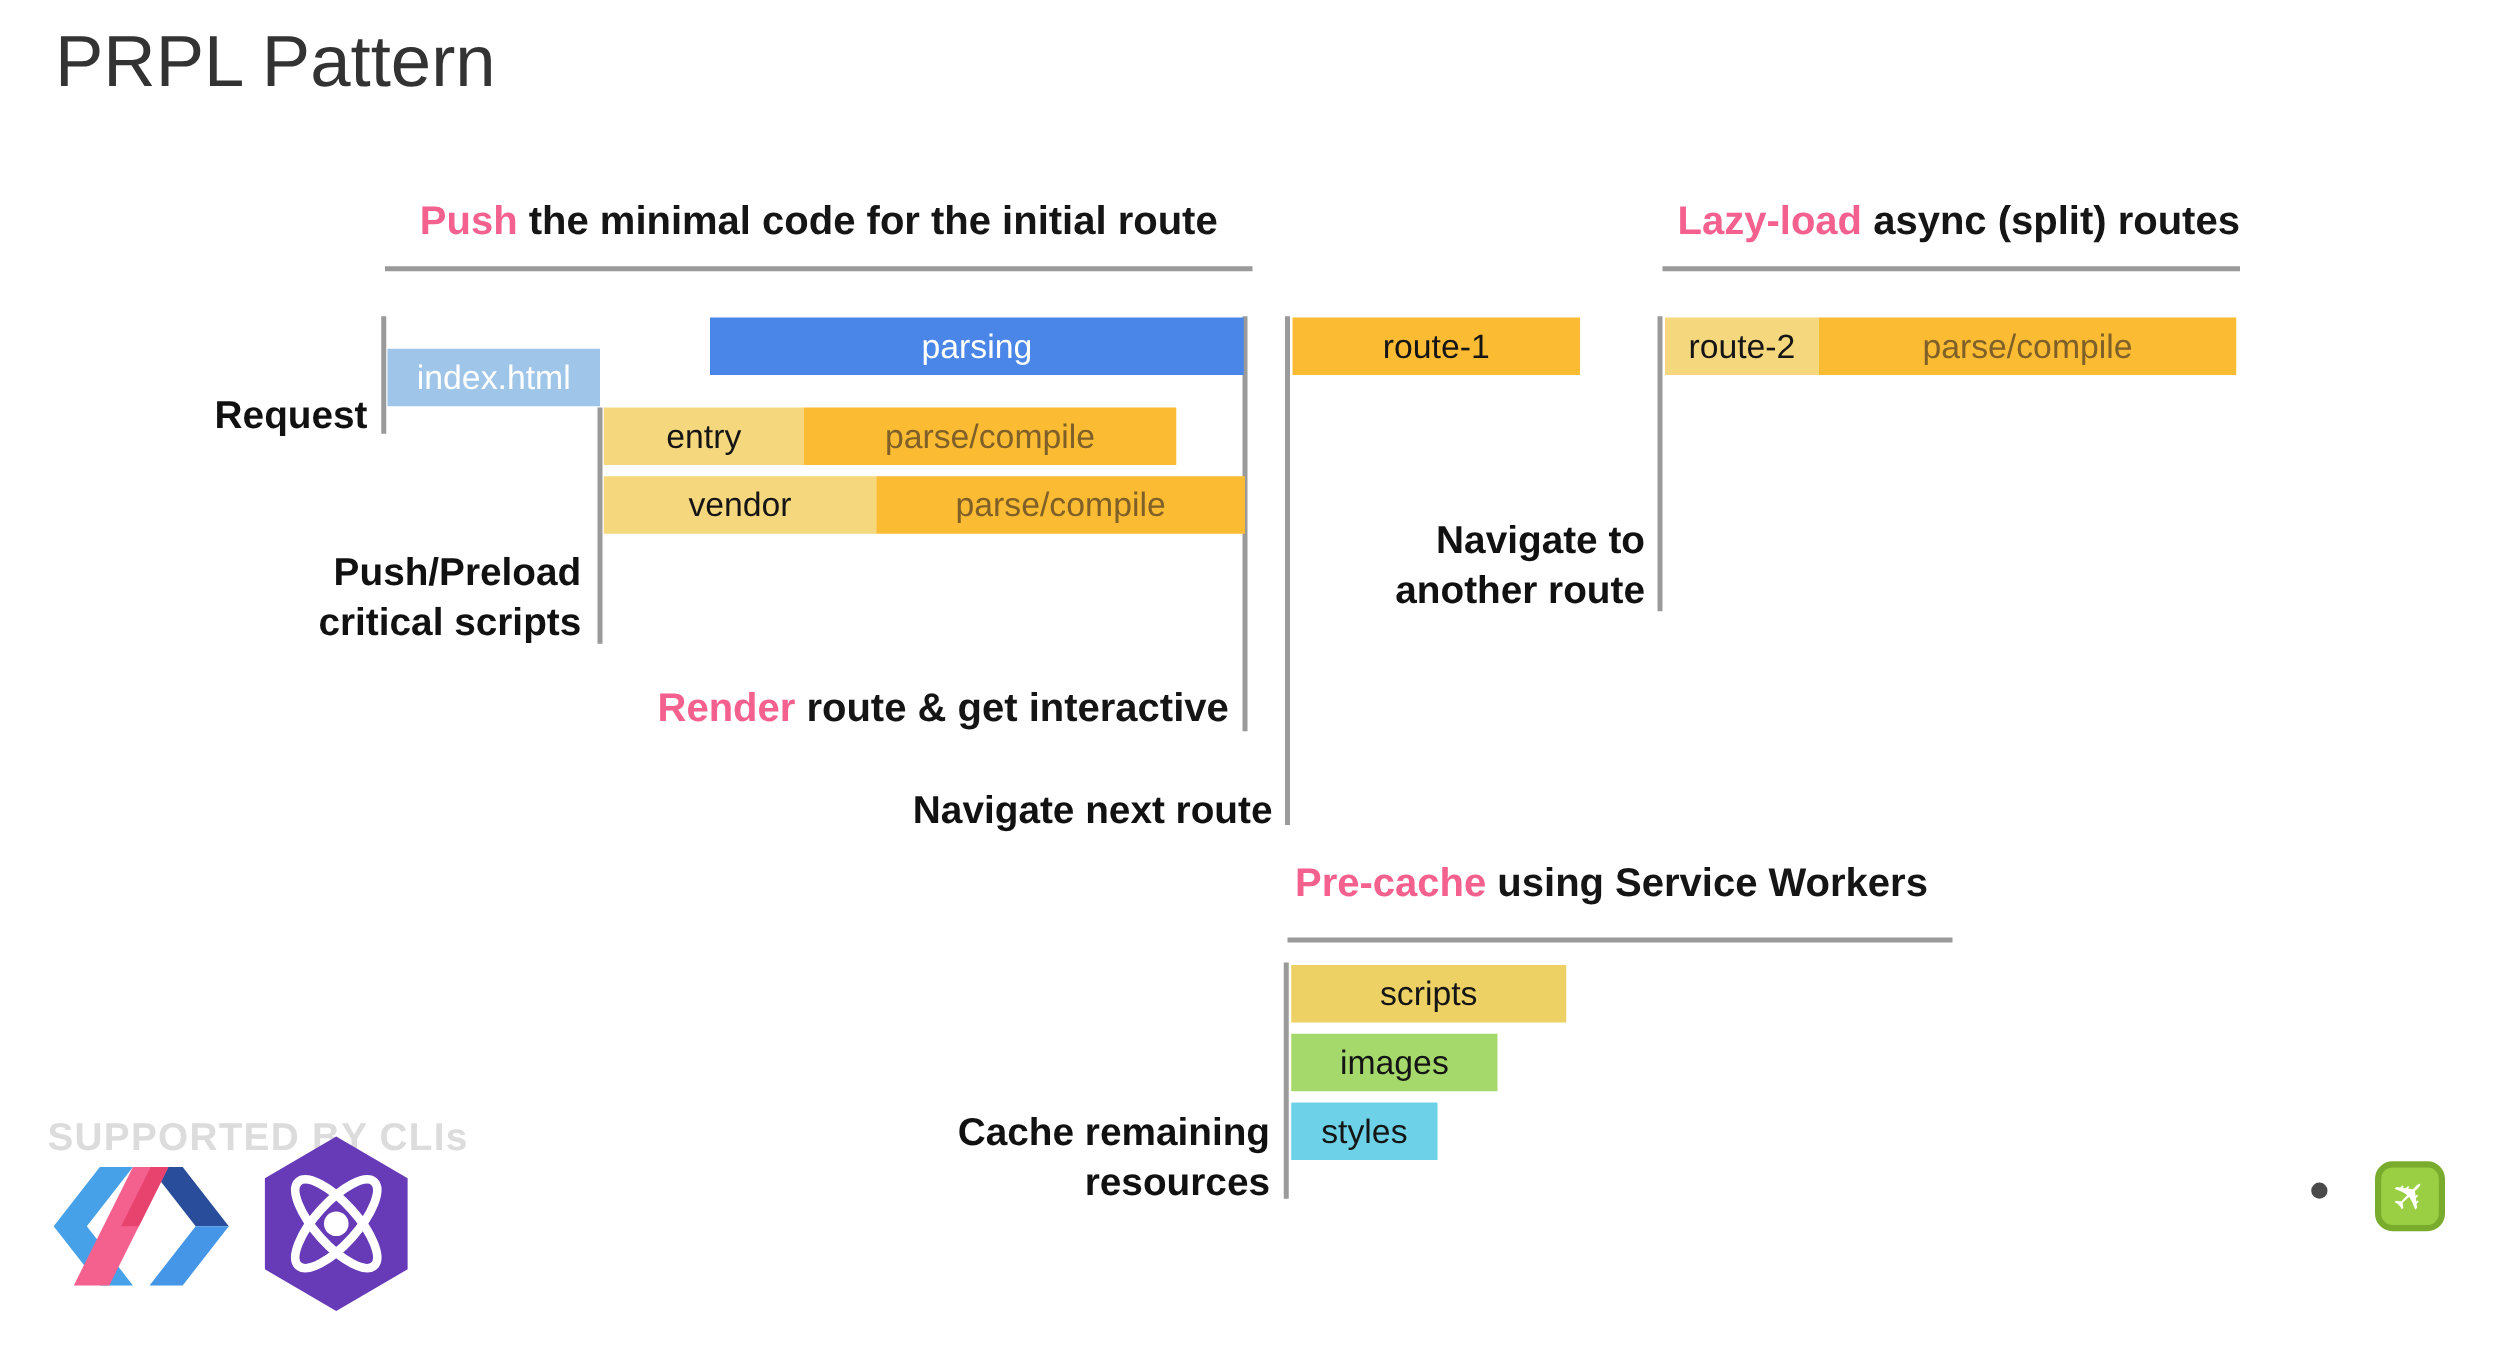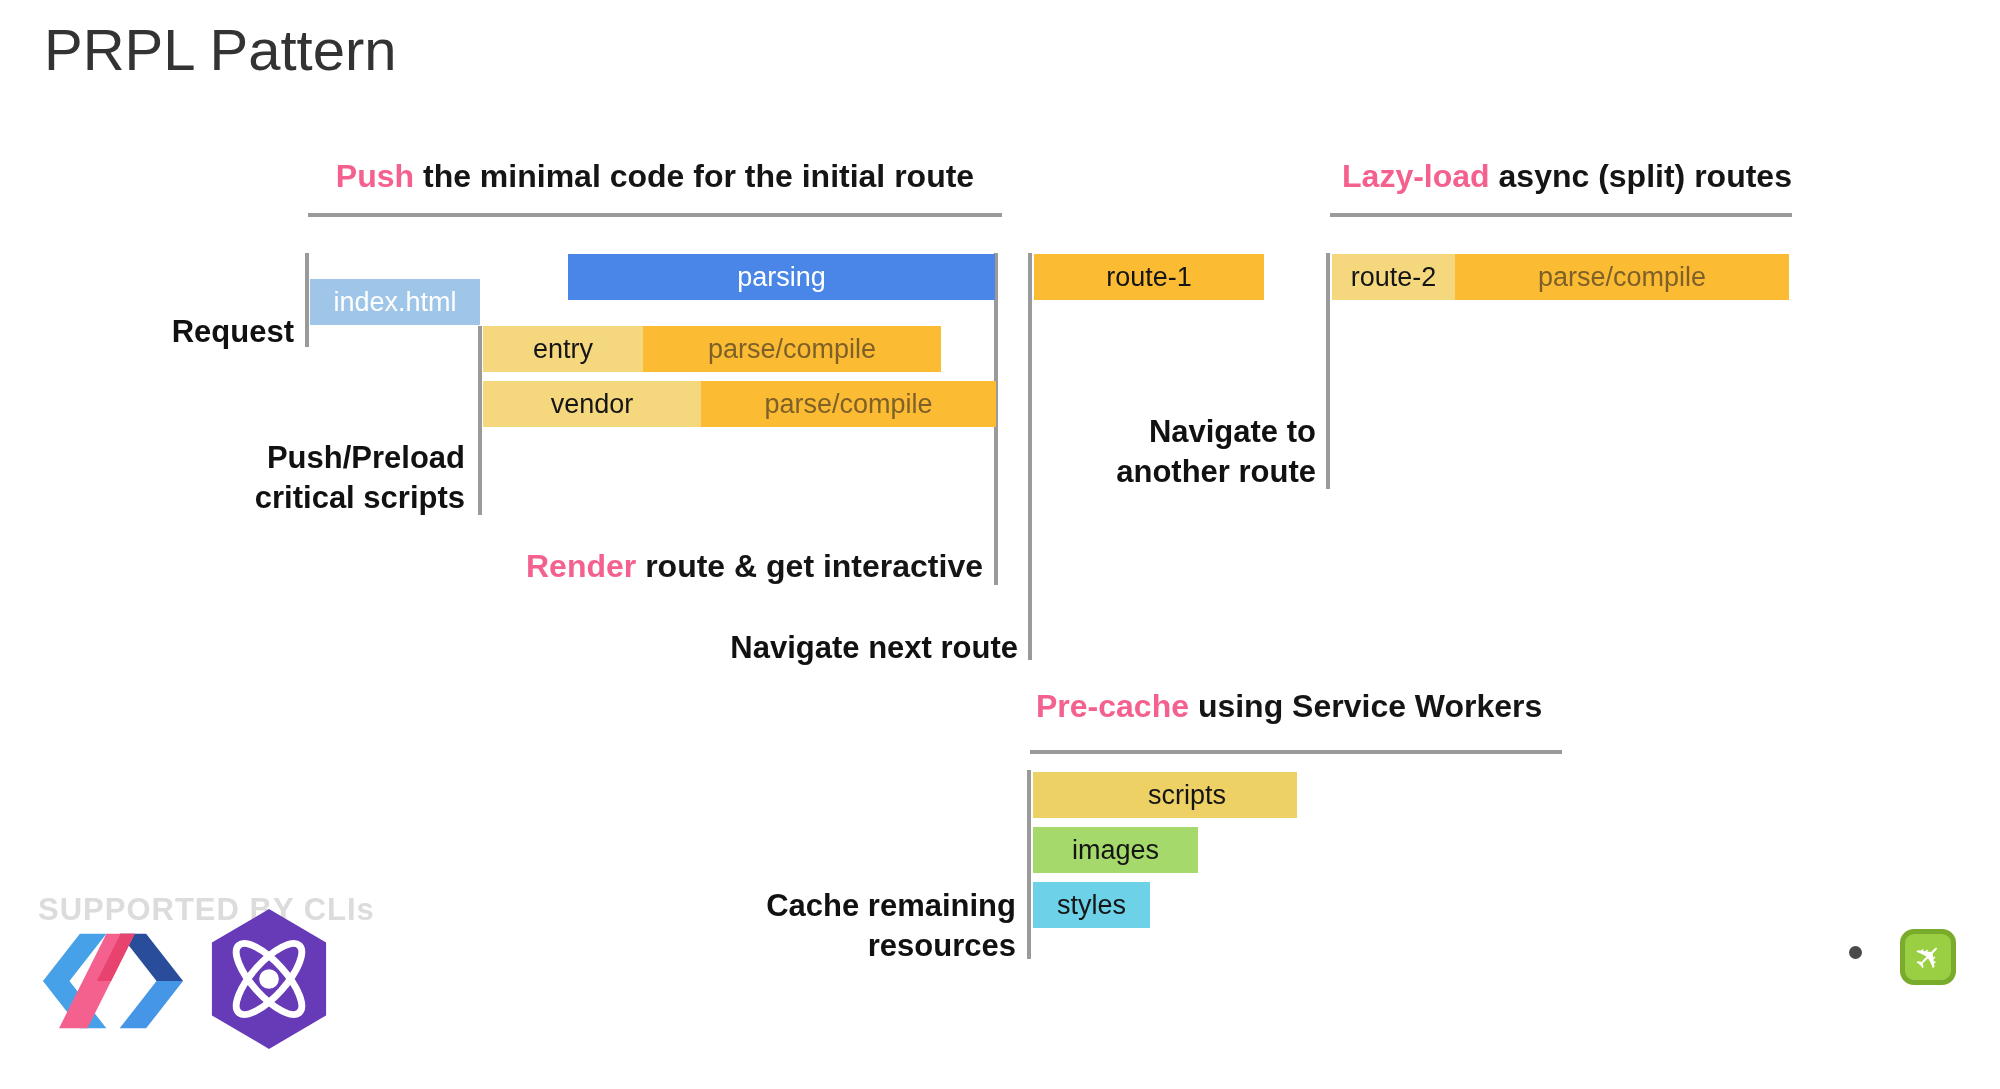--- a/index.html
+++ b/index.html
@@ -61,21 +61,21 @@
   <div class="bar white" style="left:568px;top:254px;width:427px;background:var(--c-blue);">parsing</div>
   <div class="bar" style="left:1034px;top:254px;width:230px;background:var(--c-orange);">route-1</div>
   <div class="bar" style="left:1332px;top:254px;width:123px;background:var(--c-tan);">route-2</div>
   <div class="bar muted" style="left:1455px;top:254px;width:334px;background:var(--c-orange);">parse/compile</div>
 
   <div class="bar" style="left:483px;top:326px;width:160px;background:var(--c-tan);">entry</div>
   <div class="bar muted" style="left:643px;top:326px;width:298px;background:var(--c-orange);">parse/compile</div>
   <div class="bar" style="left:483px;top:381px;width:218px;background:var(--c-tan);">vendor</div>
   <div class="bar muted" style="left:701px;top:381px;width:295px;background:var(--c-orange);">parse/compile</div>
 
-  <div class="bar" style="left:1033px;top:772px;width:220px;background:var(--c-gold);padding-left:44px;">scripts</div>
+  <div class="bar" style="left:1033px;top:772px;width:220px;background:var(--c-gold);">scripts</div>
   <div class="bar" style="left:1033px;top:827px;width:165px;background:var(--c-green);">images</div>
   <div class="bar" style="left:1033px;top:882px;width:117px;background:var(--c-cyan);">styles</div>
 
   <div class="side" style="left:80px;top:312px;width:214px;">Request</div>
   <div class="side" style="left:120px;top:438px;width:345px;"><span>Push/Preload</span><br><span>critical scripts</span></div>
   <div class="side" style="left:560px;top:628px;width:458px;">Navigate next route</div>
   <div class="side" style="left:1020px;top:412px;width:296px;"><span>Navigate to</span><br><span>another route</span></div>
   <div class="side" style="left:660px;top:886px;width:356px;"><span>Cache remaining</span><br><span>resources</span></div>
 
   <div class="mark" style="left:38px;top:852px;margin-top:40px;">SUPPORTED BY CLIs</div>

